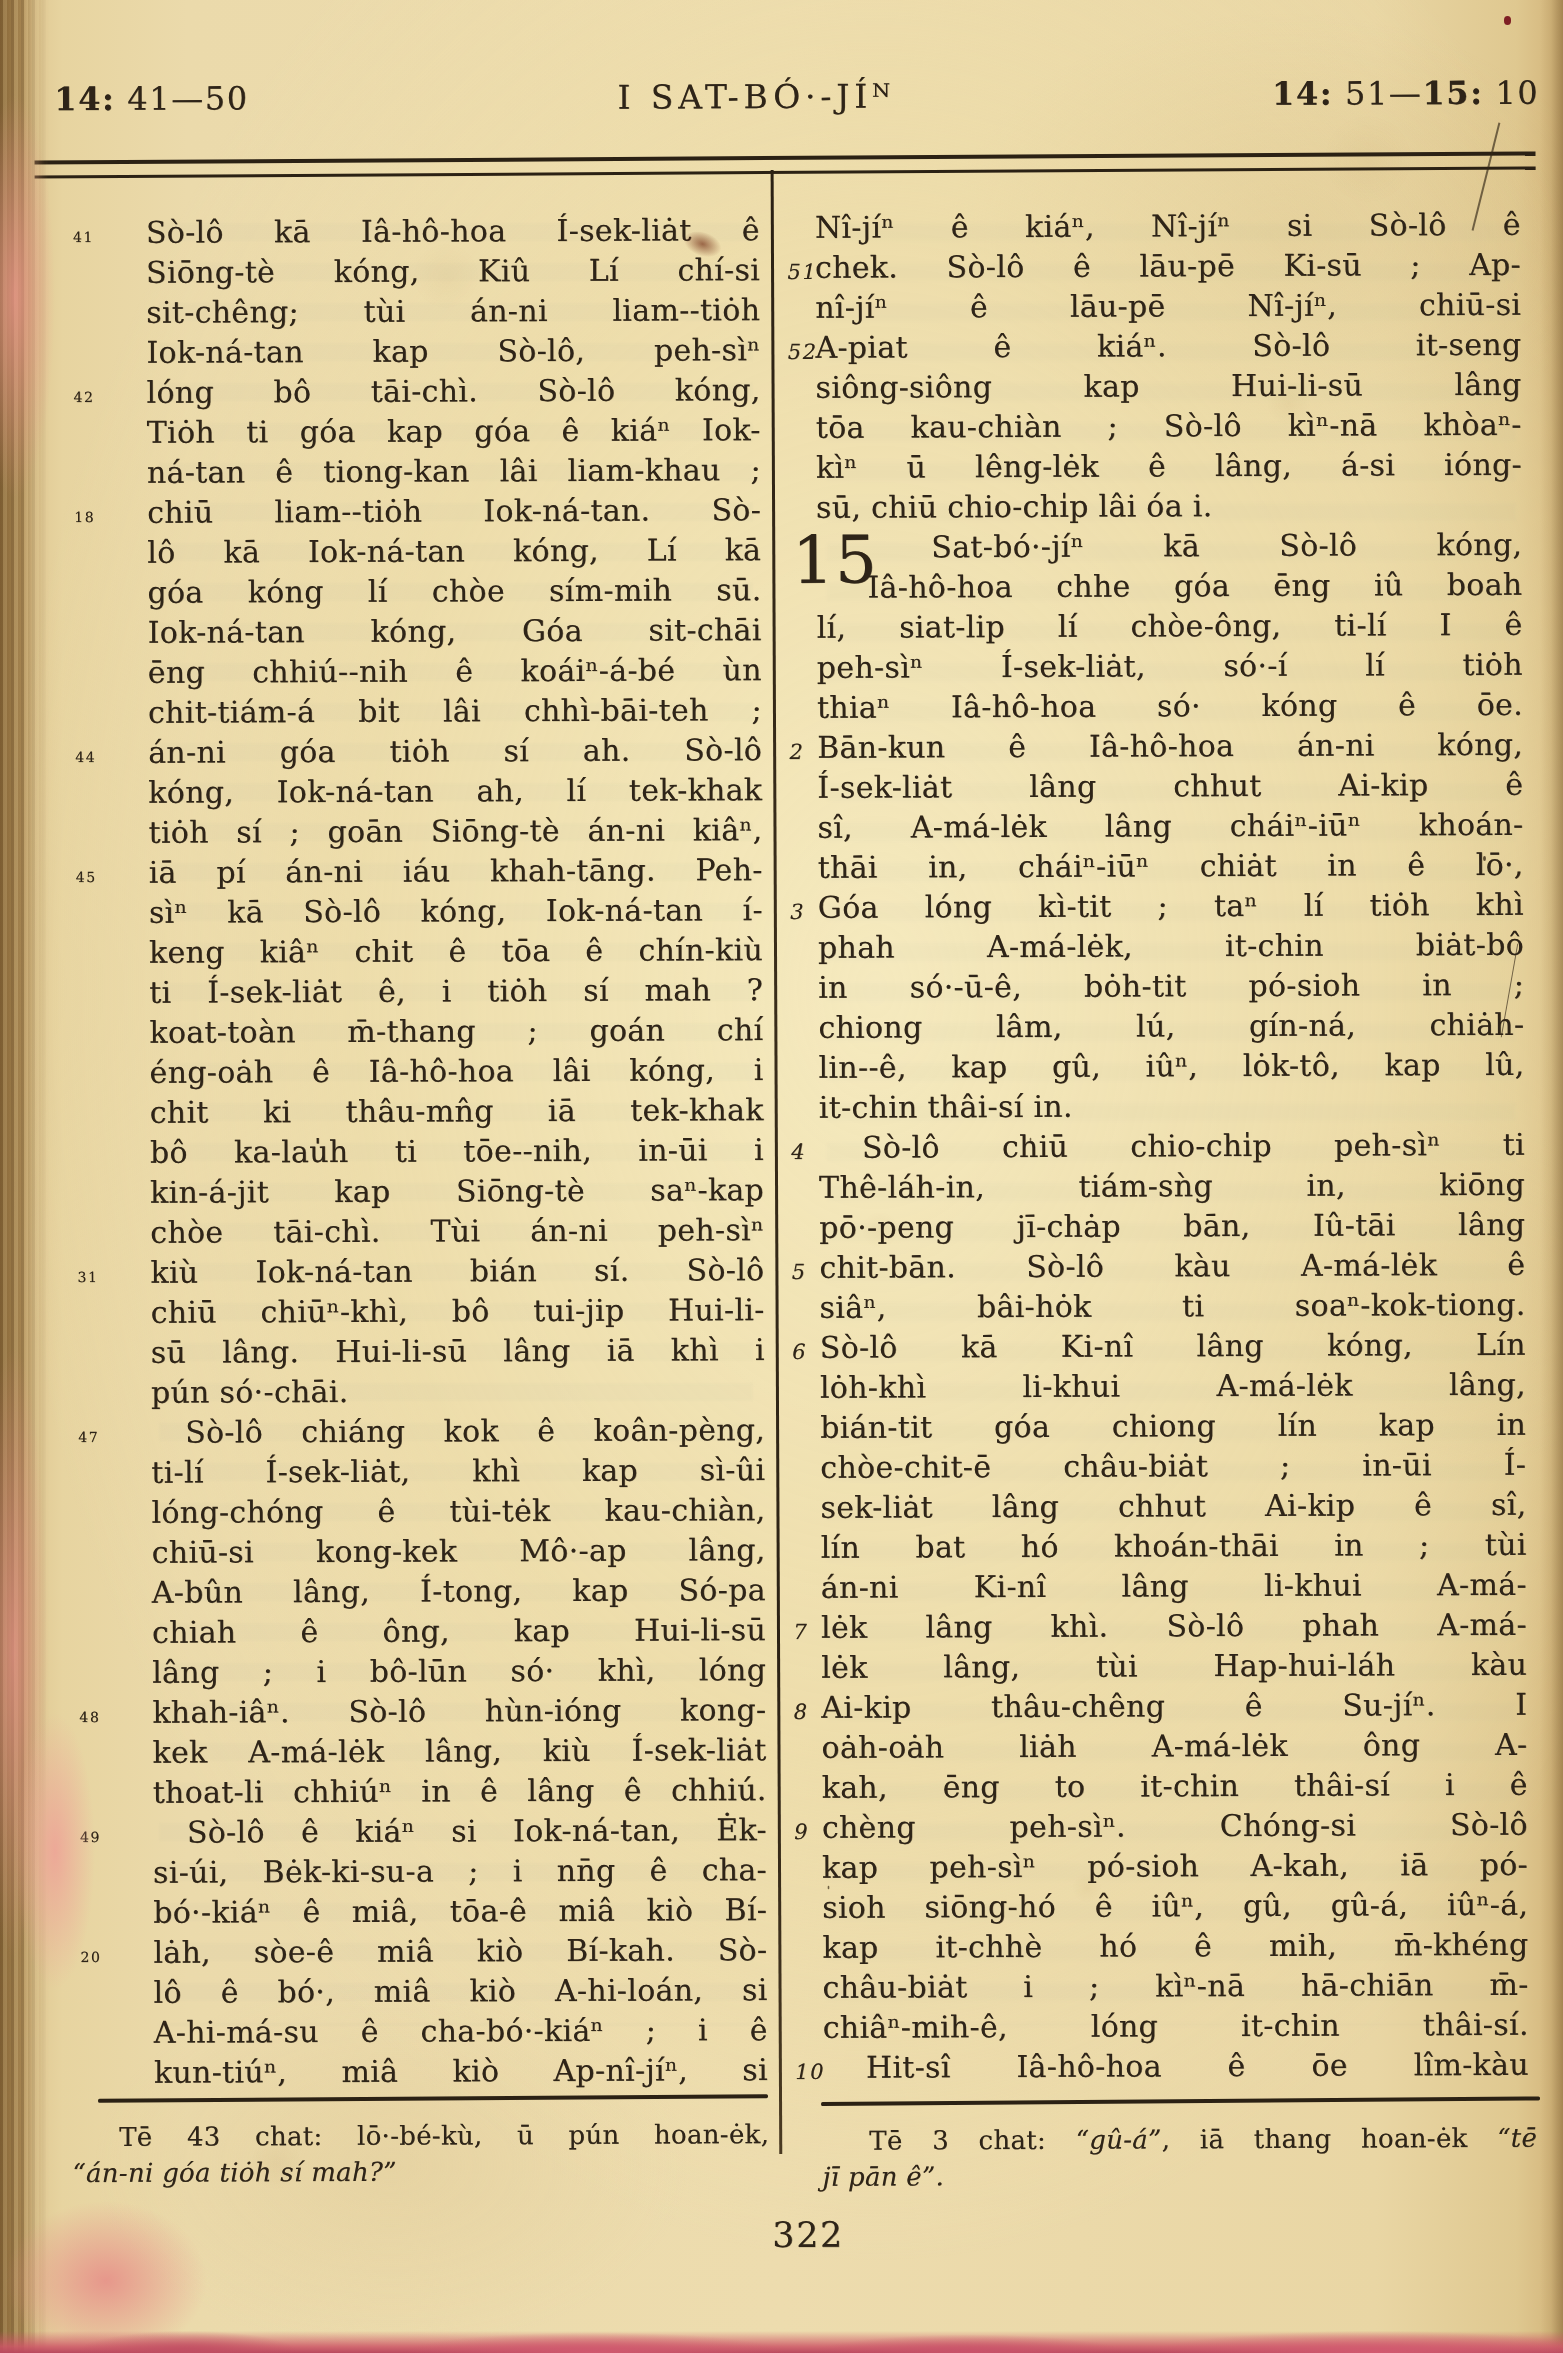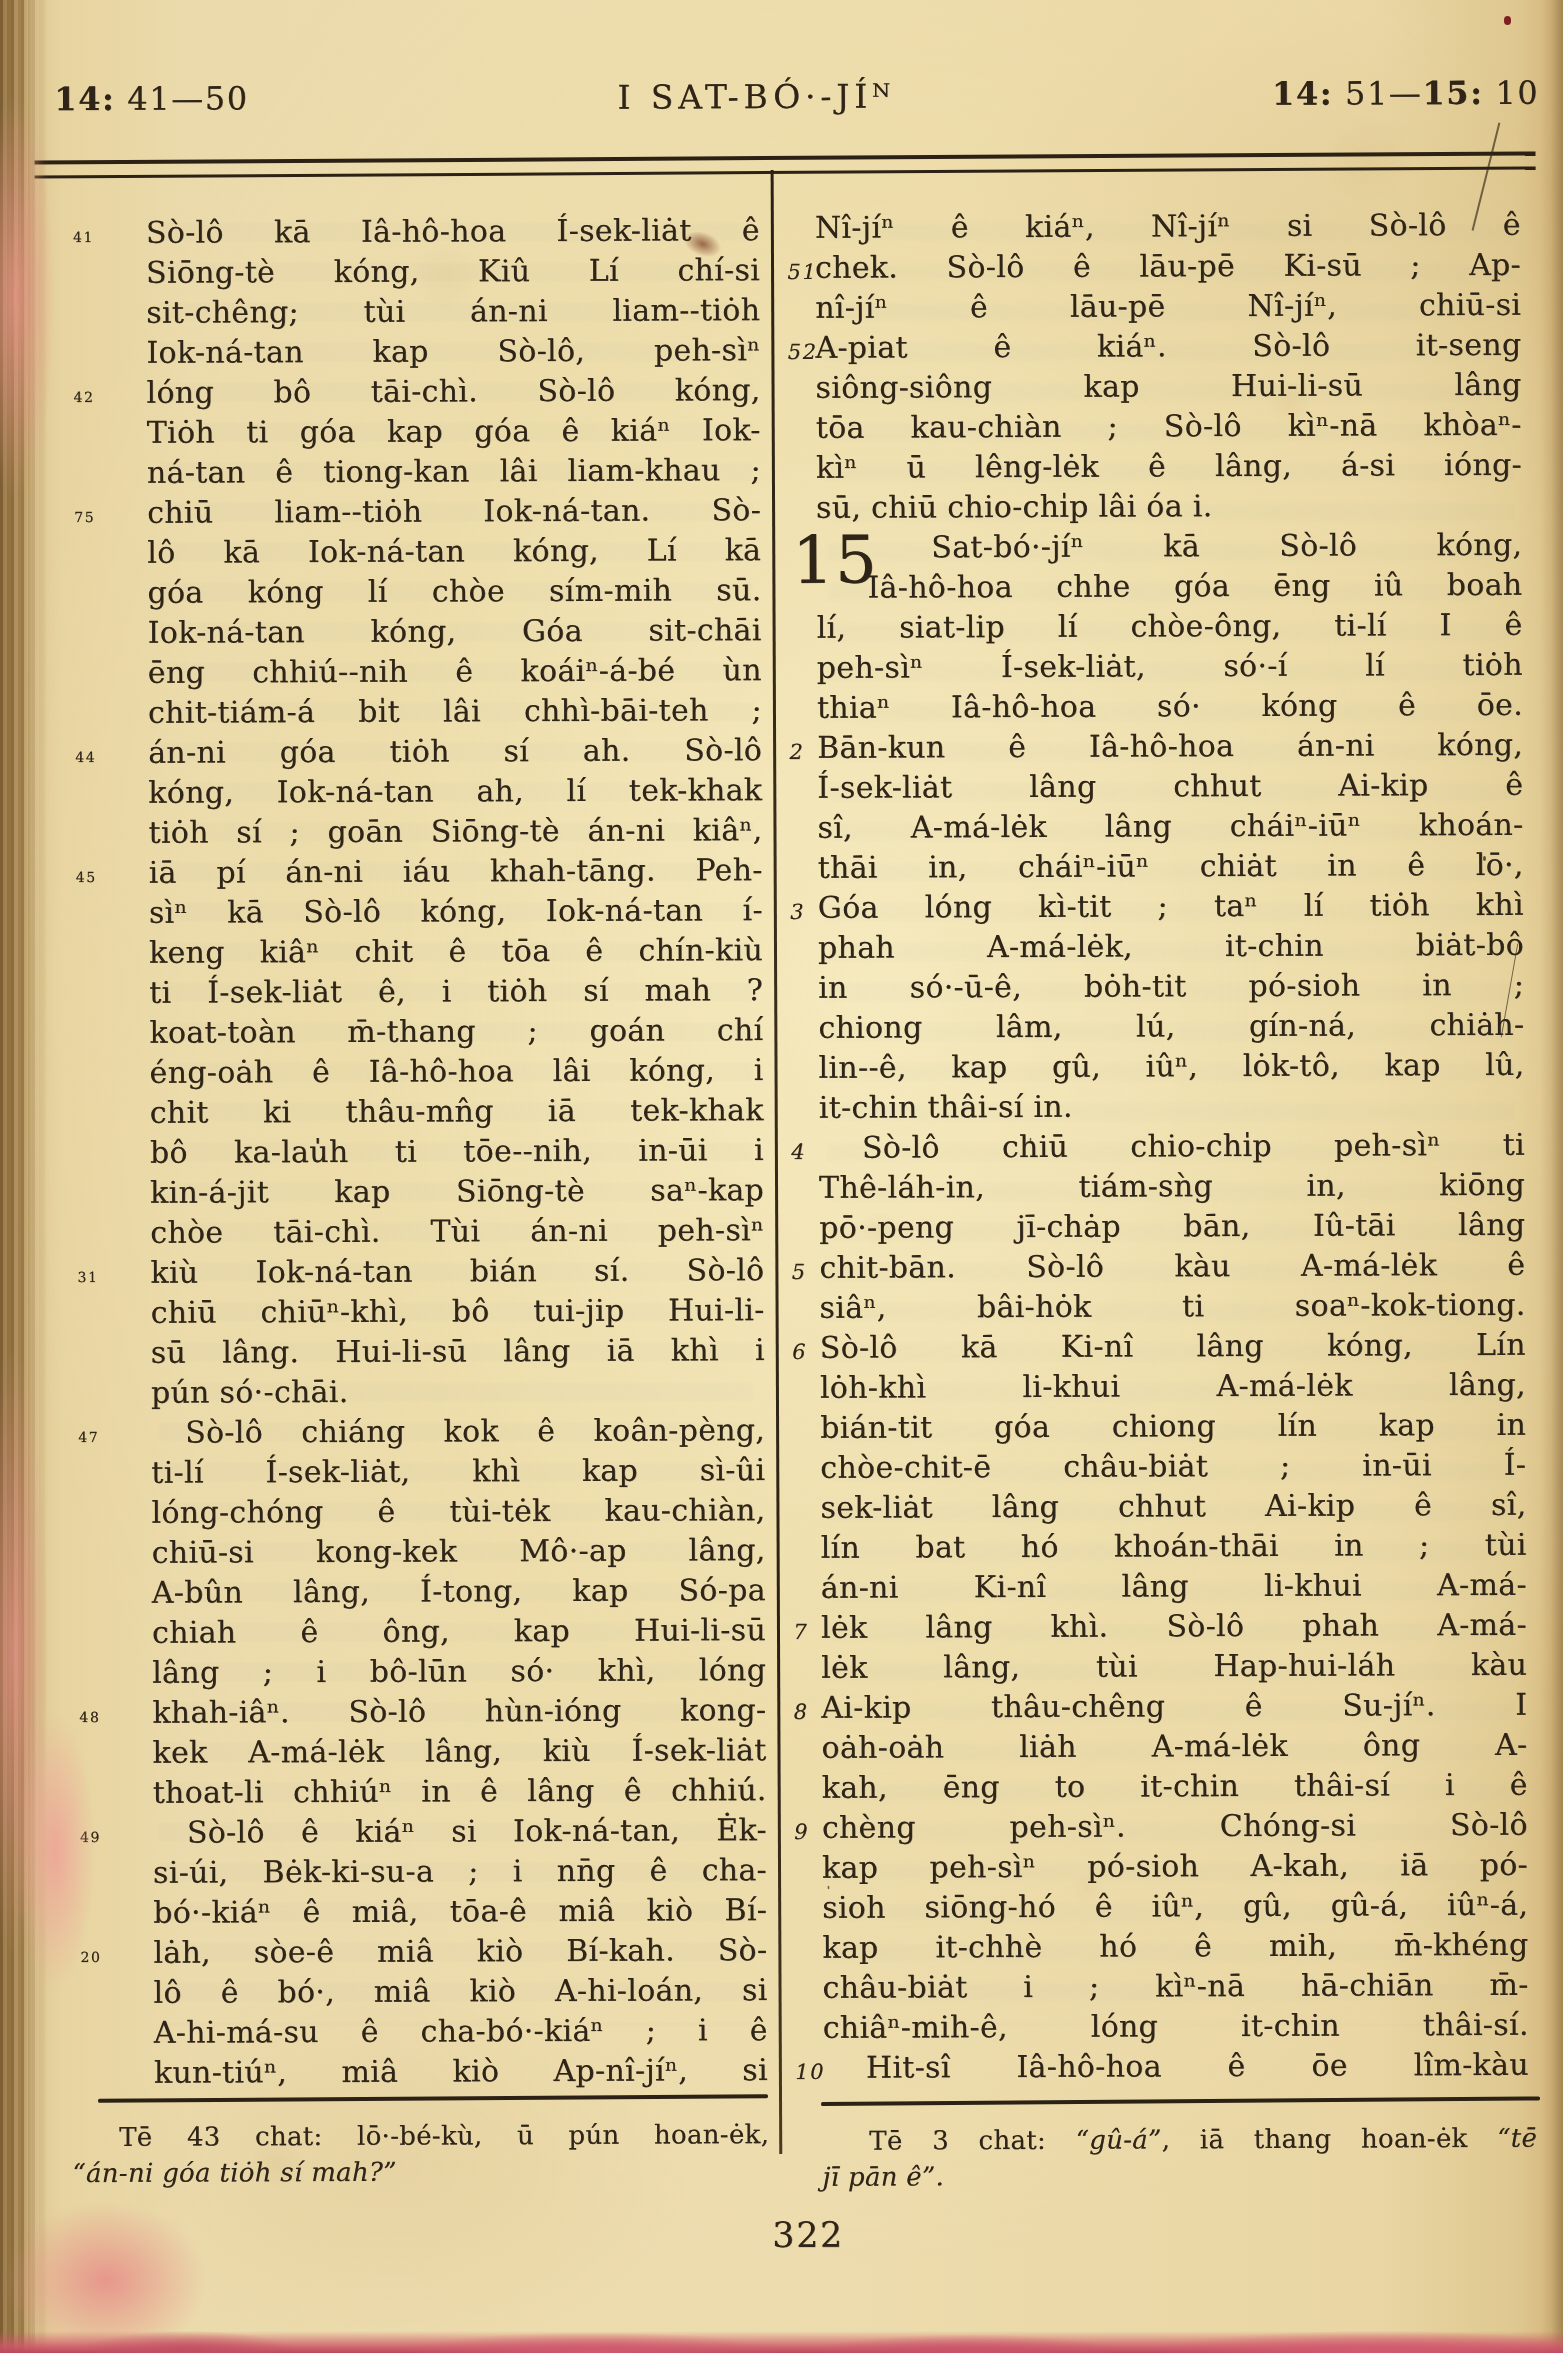--- a/index.html
+++ b/index.html
@@ -127,21 +127,21 @@
   <div class="col-divider"></div>
 
   <div class="col col-left" id="col-left">
       <div class="line"><span class="vnum">41</span><span>Sò-lô kā Iâ-hô-hoa Í-sek-liȧt ê</span></div>
       <div class="line"><span>Siōng-tè kóng, Kiû Lí chí-si</span></div>
       <div class="line"><span>sit-chêng; tùi án-ni liam--tiȯh</span></div>
       <div class="line"><span>Iok-ná-tan kap Sò-lô, peh-sìⁿ</span></div>
       <div class="line"><span class="vnum">42</span><span>lóng bô tāi-chì. Sò-lô kóng,</span></div>
       <div class="line"><span>Tiȯh ti góa kap góa ê kiáⁿ Iok-</span></div>
       <div class="line"><span>ná-tan ê tiong-kan lâi liam-khau ;</span></div>
-      <div class="line"><span class="vnum">75</span><span>chiū liam--tiȯh Iok-ná-tan. Sò-</span></div>
+      <div class="line"><span class="vnum">18</span><span>chiū liam--tiȯh Iok-ná-tan. Sò-</span></div>
       <div class="line"><span>lô kā Iok-ná-tan kóng, Lí kā</span></div>
       <div class="line"><span>góa kóng lí chòe sím-mih sū.</span></div>
       <div class="line"><span>Iok-ná-tan kóng, Góa sit-chāi</span></div>
       <div class="line"><span>ēng chhiú--nih ê koáiⁿ-á-bé ùn</span></div>
       <div class="line"><span>chit-tiám-á bi̍t lâi chhì-bāi-teh ;</span></div>
       <div class="line"><span class="vnum">44</span><span>án-ni góa tiȯh sí ah. Sò-lô</span></div>
       <div class="line"><span>kóng, Iok-ná-tan ah, lí tek-khak</span></div>
       <div class="line"><span>tiȯh sí ; goān Siōng-tè án-ni kiâⁿ,</span></div>
       <div class="line"><span class="vnum">45</span><span>iā pí án-ni iáu khah-tāng. Peh-</span></div>
       <div class="line"><span>sìⁿ kā Sò-lô kóng, Iok-ná-tan í-</span></div>

